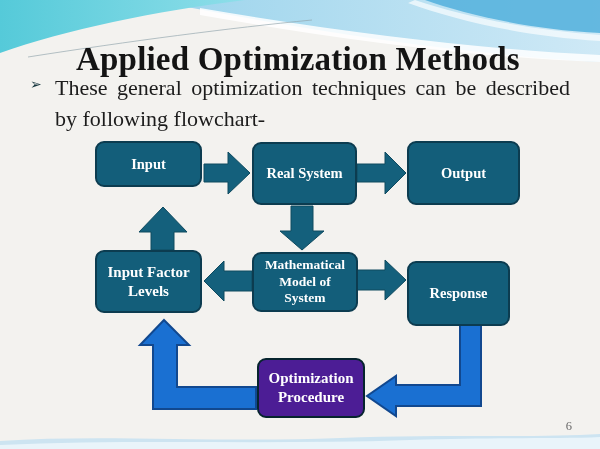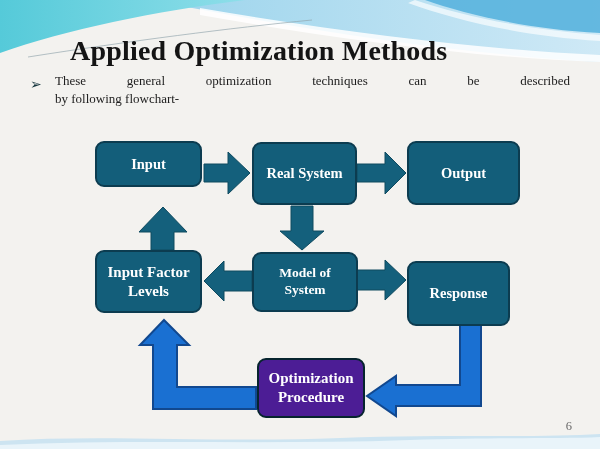--- a/index.html
+++ b/index.html
@@ -5,30 +5,30 @@
   html,body{margin:0;padding:0;background:#e8e8e8;}
   .slide{
     position:relative;width:600px;height:449px;overflow:hidden;
     background:#f3f2ef;
     font-family:"Liberation Serif",serif;
   }
   svg.layer{position:absolute;left:0;display:block;pointer-events:none;}
   .banner{top:0;}
   .footer-wave{bottom:0;}
   .title{
-    position:absolute;left:60px;top:25px;margin:10px;
+    position:absolute;left:60px;top:25px;margin:16px;
     font-family:"Liberation Serif",serif;font-weight:bold;
-    font-size:28px;color:#141414;letter-spacing:.2px;white-space:nowrap;
+    font-size:33px;color:#141414;letter-spacing:.2px;white-space:nowrap;
   }
   .bullet-row{position:absolute;left:30px;top:72px;width:540px;}
   .bullet-marker{
     position:absolute;left:0;top:4px;
     font-family:"DejaVu Sans",sans-serif;font-size:14px;color:#15353d;
   }
-  .bullet-text{margin-left:25px;color:#1c1c1c;font-size:13px;line-height:1.42;}
+  .bullet-text{margin-left:25px;color:#1c1c1c;font-size:22px;line-height:1.42;}
   .bullet-line-1{text-align:justify;text-align-last:justify;}
   .bullet-line-2{text-align:left;}
   .node{
     position:absolute;box-sizing:border-box;
     background:#135e7a;border:2px solid #0c3c50;border-radius:9px;
     color:#ffffff;font-weight:bold;text-align:center;
     display:flex;align-items:center;justify-content:center;
     font-family:"Liberation Serif",serif;line-height:1.25;
   }
   .node .lines span{display:block;}
@@ -110,20 +110,21 @@
 
   <div class="node" id="node-input-factor-levels">
     <span class="lines">
       <span>Input Factor</span>
       <span>Levels</span>
     </span>
   </div>
 
   <div class="node" id="node-math-model">
     <span class="lines">
+      <span>Mathematical</span>
       <span>Model of</span>
       <span>System</span>
     </span>
   </div>
 
   <div class="node" id="node-response">
     <span>Response</span>
   </div>
 
   <div class="node" id="node-optimization-procedure">

